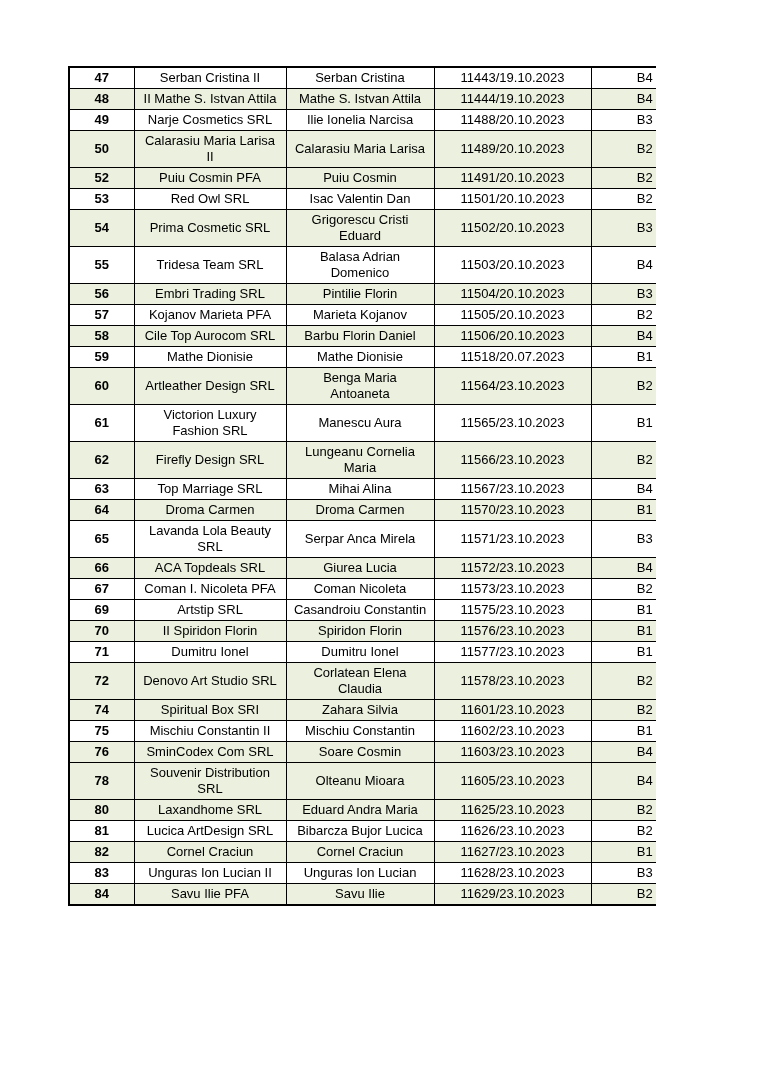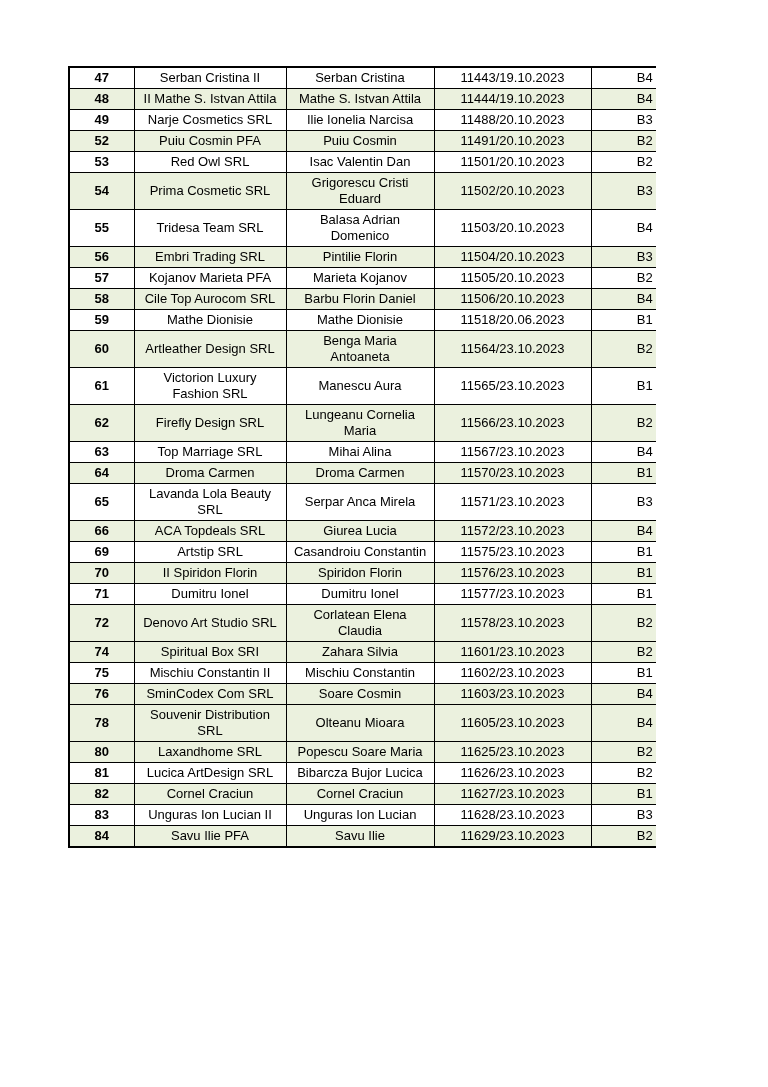--- a/index.html
+++ b/index.html
@@ -77,20 +77,28 @@
           <td>B4</td>
         </tr>
         <tr>
           <td class="row-number">49</td>
           <td>Narje Cosmetics SRL</td>
           <td>Ilie Ionelia Narcisa</td>
           <td>11488/20.10.2023</td>
           <td>B3</td>
         </tr>
         <tr class="shaded">
+          <td class="row-number">50</td>
+          <td>Calarasiu Maria Larisa
+II</td>
+          <td>Calarasiu Maria Larisa</td>
+          <td>11489/20.10.2023</td>
+          <td>B2</td>
+        </tr>
+        <tr class="shaded">
           <td class="row-number">52</td>
           <td>Puiu Cosmin PFA</td>
           <td>Puiu Cosmin</td>
           <td>11491/20.10.2023</td>
           <td>B2</td>
         </tr>
         <tr>
           <td class="row-number">53</td>
           <td>Red Owl SRL</td>
           <td>Isac Valentin Dan</td>
@@ -131,21 +139,21 @@
           <td class="row-number">58</td>
           <td>Cile Top Aurocom SRL</td>
           <td>Barbu Florin Daniel</td>
           <td>11506/20.10.2023</td>
           <td>B4</td>
         </tr>
         <tr>
           <td class="row-number">59</td>
           <td>Mathe Dionisie</td>
           <td>Mathe Dionisie</td>
-          <td>11518/20.06.2023</td>
+          <td>11518/20.07.2023</td>
           <td>B1</td>
         </tr>
         <tr class="shaded">
           <td class="row-number">60</td>
           <td>Artleather Design SRL</td>
           <td>Benga Maria
 Antoaneta</td>
           <td>11564/23.10.2023</td>
           <td>B2</td>
         </tr>
@@ -188,20 +196,27 @@
           <td>B3</td>
         </tr>
         <tr class="shaded">
           <td class="row-number">66</td>
           <td>ACA Topdeals SRL</td>
           <td>Giurea Lucia</td>
           <td>11572/23.10.2023</td>
           <td>B4</td>
         </tr>
         <tr>
+          <td class="row-number">67</td>
+          <td>Coman I. Nicoleta PFA</td>
+          <td>Coman Nicoleta</td>
+          <td>11573/23.10.2023</td>
+          <td>B2</td>
+        </tr>
+        <tr>
           <td class="row-number">69</td>
           <td>Artstip SRL</td>
           <td>Casandroiu Constantin</td>
           <td>11575/23.10.2023</td>
           <td>B1</td>
         </tr>
         <tr class="shaded">
           <td class="row-number">70</td>
           <td>II Spiridon Florin</td>
           <td>Spiridon Florin</td>
@@ -248,21 +263,21 @@
           <td class="row-number">78</td>
           <td>Souvenir Distribution
 SRL</td>
           <td>Olteanu Mioara</td>
           <td>11605/23.10.2023</td>
           <td>B4</td>
         </tr>
         <tr class="shaded">
           <td class="row-number">80</td>
           <td>Laxandhome SRL</td>
-          <td>Popescu Soare Maria</td>
+          <td>Eduard Andra Maria</td>
           <td>11625/23.10.2023</td>
           <td>B2</td>
         </tr>
         <tr>
           <td class="row-number">81</td>
           <td>Lucica ArtDesign SRL</td>
           <td>Bibarcza Bujor Lucica</td>
           <td>11626/23.10.2023</td>
           <td>B2</td>
         </tr>

